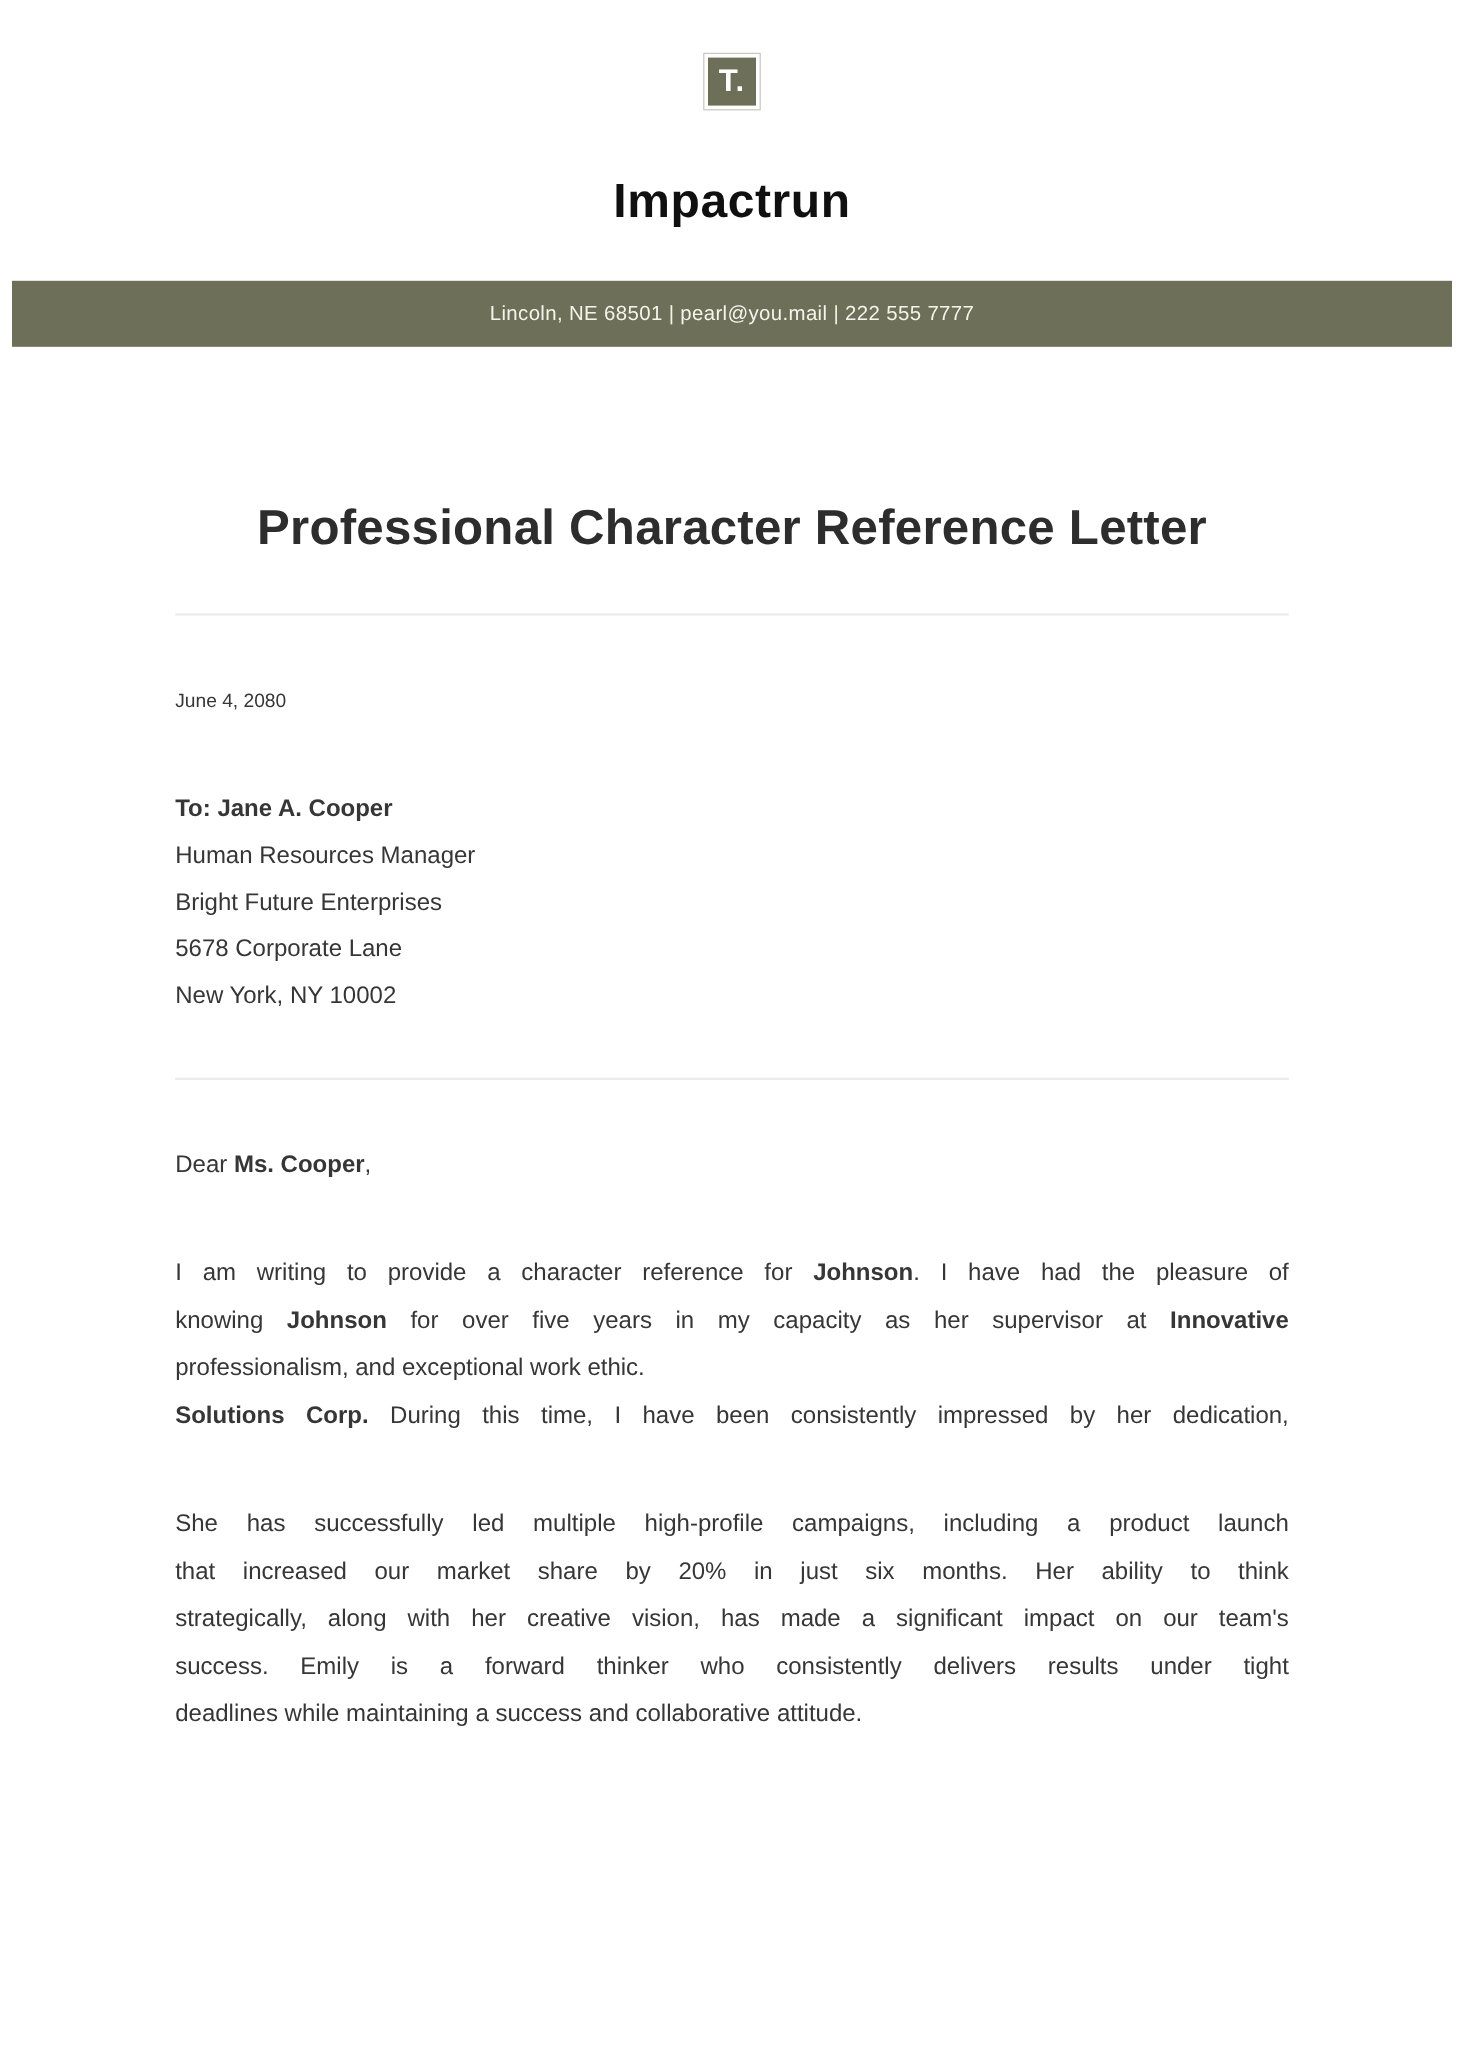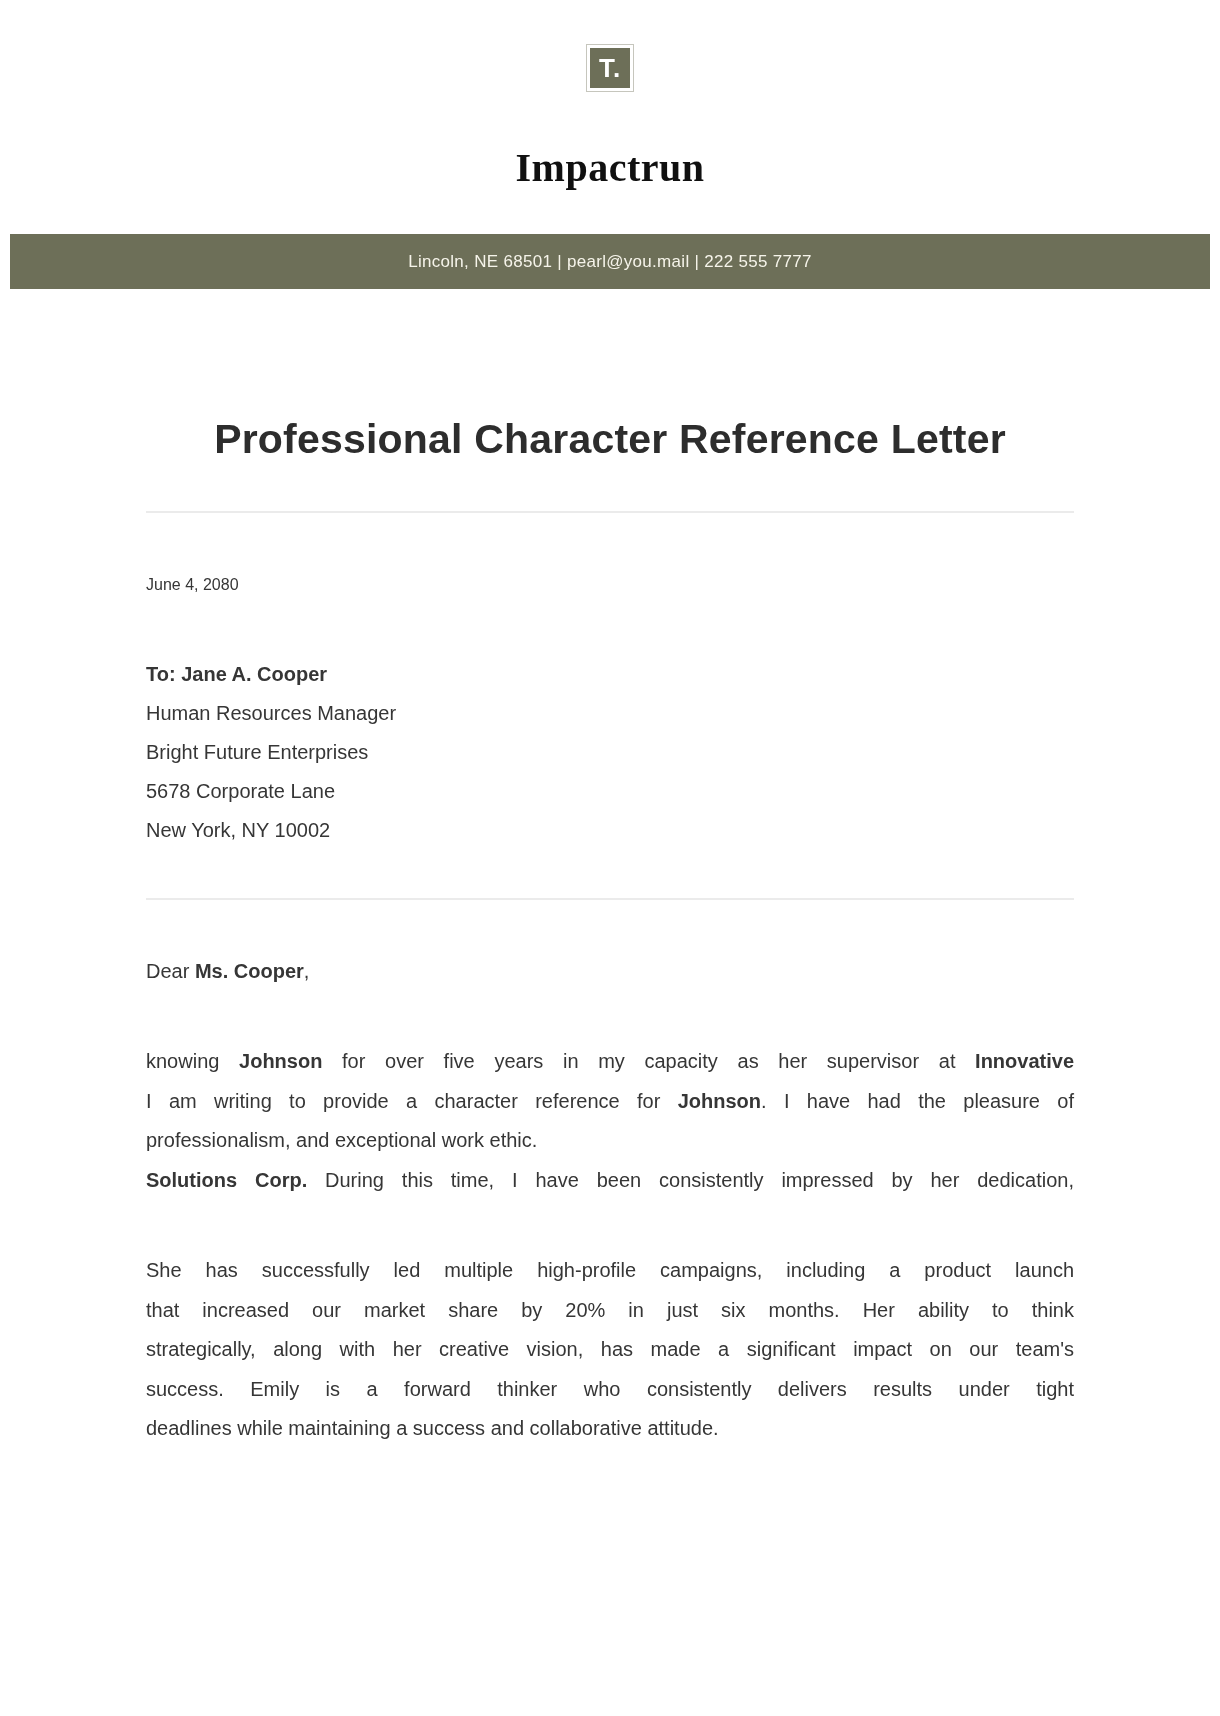--- a/index.html
+++ b/index.html
@@ -42,21 +42,20 @@
     font-size: 26px;
   }
   .brand-name {
     margin: 54px 0 0 0;
     text-align: center;
     font-size: 40px;
     line-height: 44px;
     font-weight: bold;
     color: #101010;
     letter-spacing: 0.5px;
-    font-family: Liberation Serif, serif;
   }
 
   
   .banner {
     margin: 44px 10px 2px 10px;
     height: 55px;
     background: var(--accent, #6d6f58);
     display: flex;
     align-items: center;
     justify-content: center;
@@ -147,22 +146,22 @@
       <div>5678 Corporate Lane</div>
       <div>New York, NY 10002</div>
     </div>
 
     <hr class="divider d2">
 
     <div class="salutation">Dear <b>Ms. Cooper</b>,</div>
 
     <div id="paragraphs">
         <div class="paragraph">
+          <div class="pline">I am writing to provide a character reference for <b>Johnson</b>. I have had the pleasure of</div>
           <div class="pline">knowing <b>Johnson</b> for over five years in my capacity as her supervisor at <b>Innovative</b></div>
-          <div class="pline">I am writing to provide a character reference for <b>Johnson</b>. I have had the pleasure of</div>
           <div class="pline last">professionalism, and exceptional work ethic.</div>
           <div class="pline"><b>Solutions Corp.</b> During this time, I have been consistently impressed by her dedication,</div>
         </div>
         <div class="paragraph">
           <div class="pline">She has successfully led multiple high-profile campaigns, including a product launch</div>
           <div class="pline">that increased our market share by 20% in just six months. Her ability to think</div>
           <div class="pline">strategically, along with her creative vision, has made a significant impact on our team's</div>
           <div class="pline">success. Emily is a forward thinker who consistently delivers results under tight</div>
           <div class="pline last">deadlines while maintaining a success and collaborative attitude.</div>
         </div>

